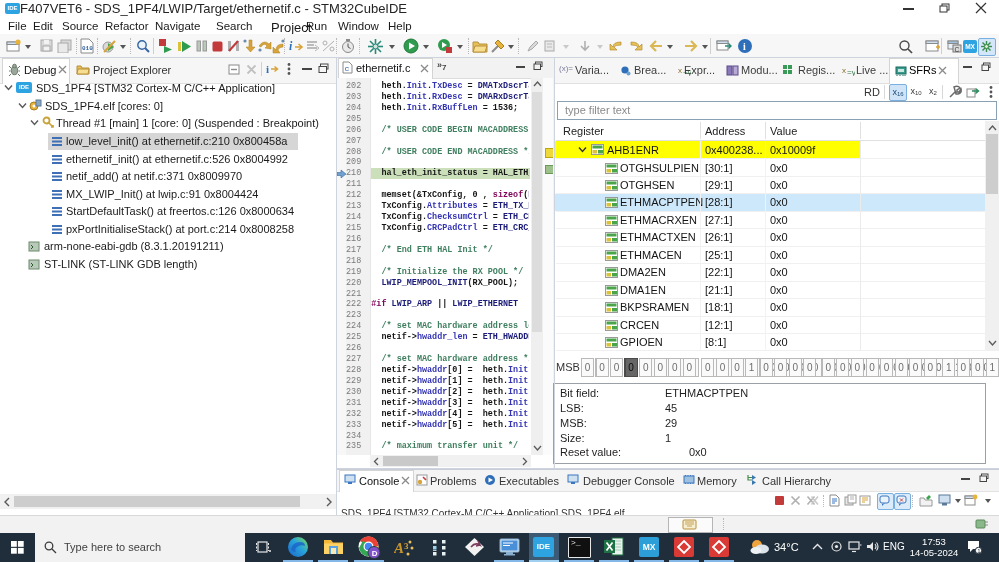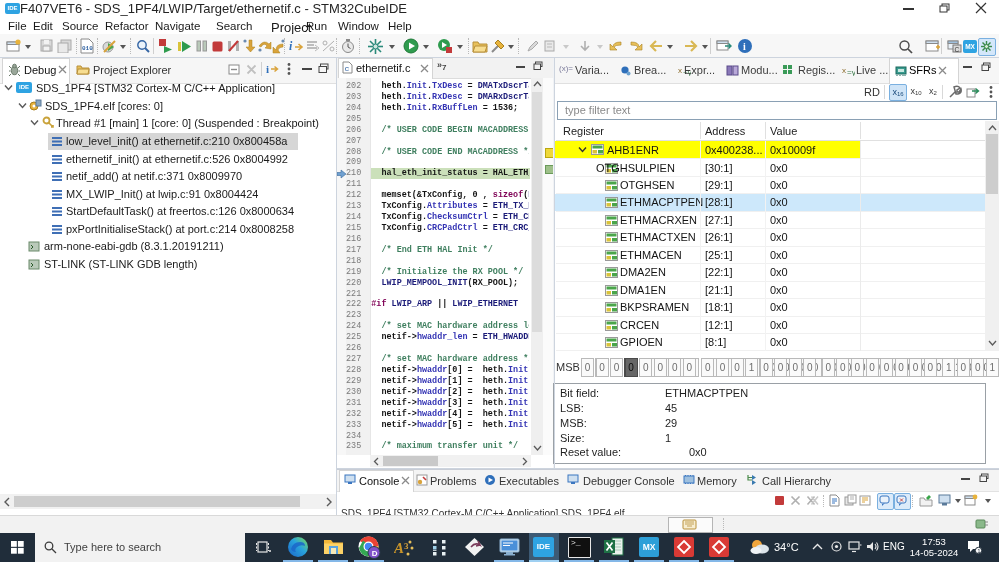--- a/index.html
+++ b/index.html
@@ -594,21 +594,21 @@
 <div class="trow" style="left:705px;top:144px">0x400238...</div>
 <div class="trow" style="left:770px;top:144px">0x10009f</div>
 <div class="ab" style="left:555px;top:193.6px;width:430px;height:17.4px;background:#cde8fb"></div>
 <div id="sfrrows">
 <svg class="ab" style="left:605px;top:162.5px" width="13" height="11">
         <rect x="0.5" y="0.5" width="12" height="10" fill="#fff" stroke="#999"></rect>
         <rect x="1.5" y="1.5" width="10" height="3" fill="#4aa54a"></rect>
         <rect x="1.5" y="6" width="4.5" height="3.5" fill="#d9c33a"></rect>
         <rect x="7" y="6" width="5" height="3.5" fill="#4aa54a"></rect>
       </svg>
-<div class="trow" style="left:596px;top:161.5px">OTGHSULPIEN</div>
+<div class="trow" style="left:620px;top:161.5px">OTGHSULPIEN</div>
 <div class="trow" style="left:705px;top:161.5px">[30:1]</div>
 <div class="trow" style="left:770px;top:161.5px">0x0</div>
 <svg class="ab" style="left:605px;top:179.9px" width="13" height="11">
         <rect x="0.5" y="0.5" width="12" height="10" fill="#fff" stroke="#999"></rect>
         <rect x="1.5" y="1.5" width="10" height="3" fill="#4aa54a"></rect>
         <rect x="1.5" y="6" width="4.5" height="3.5" fill="#d9c33a"></rect>
         <rect x="7" y="6" width="5" height="3.5" fill="#4aa54a"></rect>
       </svg>
 <div class="trow" style="left:620px;top:178.9px">OTGHSEN</div>
 <div class="trow" style="left:705px;top:178.9px">[29:1]</div>

